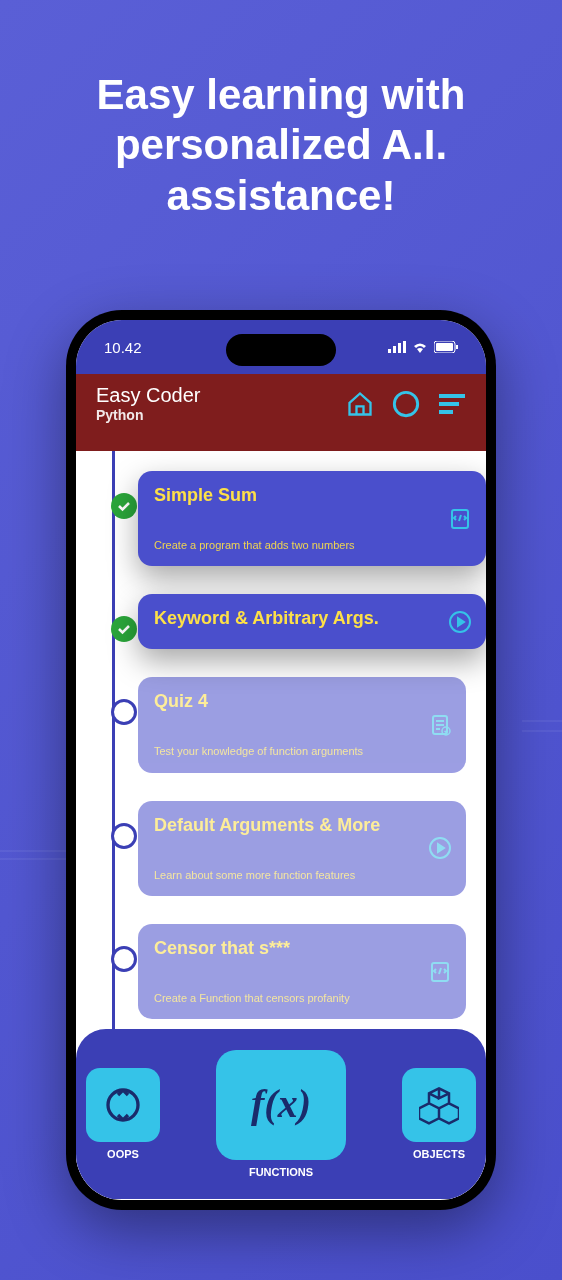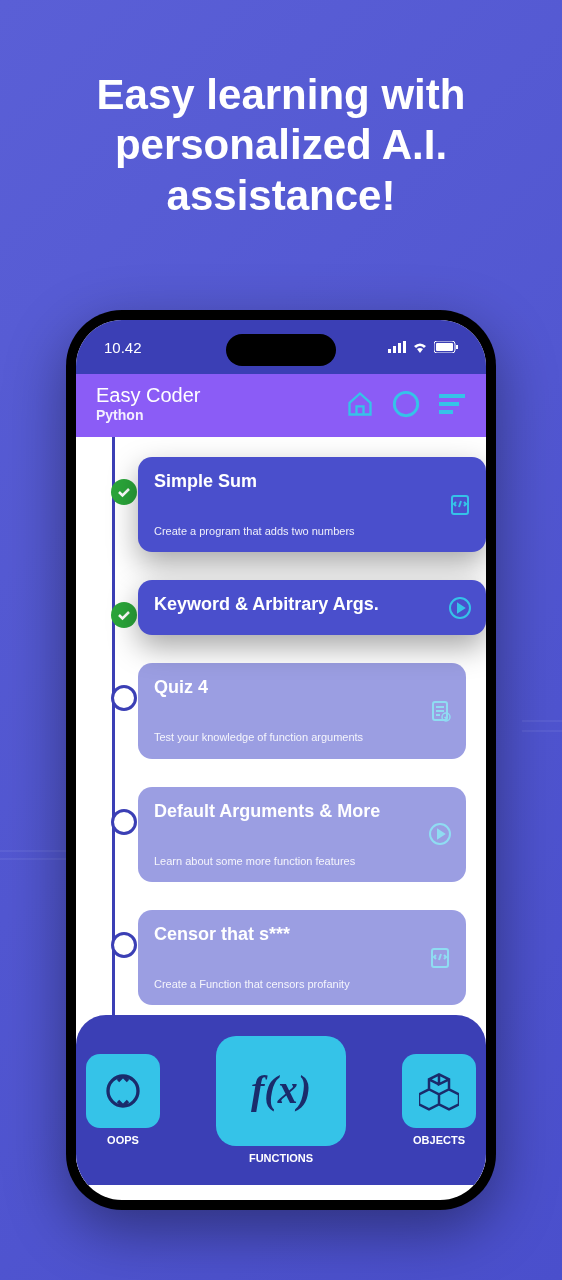--- a/index.html
+++ b/index.html
@@ -67,22 +67,22 @@
   display: flex;
   justify-content: space-between;
   align-items: center;
   padding: 0 28px;
   color: #fff;
   font-size: 15px;
   gap: 26px;
 }
 .status-right { display: flex; gap: 6px; align-items: center; }
 .app-header {
-  background: #8b5cf6;
-  padding: 10px 20px 14px;
+  background: #7f1d1d;
+  padding: 10px 20px 28px;
   display: flex;
   align-items: center;
   justify-content: space-between;
 }
 .app-title-block { color: #fff; }
 .app-title { font-size: 20px; font-weight: 400; }
 .app-subtitle { font-size: 14px; opacity: 0.9; font-weight: bold; }
 .header-icons { display: flex; gap: 18px; align-items: center; }
 .header-icon { width: 28px; height: 28px; display:flex; align-items:center; justify-content:center; }
 .content {
@@ -116,21 +116,21 @@
   border: none;
   display: flex;
   align-items: center;
   justify-content: center;
   color: #fff;
 }
 .card {
   background: #4a4fcc;
   border-radius: 14px;
   padding: 14px 28px 14px 16px;
-  color: #ffffff;
+  color: #fde047;
   width: 100%;
   position: relative;
 }
 .card.pop {
   box-shadow: 0 12px 30px rgba(0,0,0,0.35);
   width: calc(100% + 60px);
   z-index: 5;
 }
 .card.faded { opacity: 0.55; width: calc(100% - 20px); }
 .card-title { font-size: 18px; font-weight: 600; margin-bottom: 6px; }

